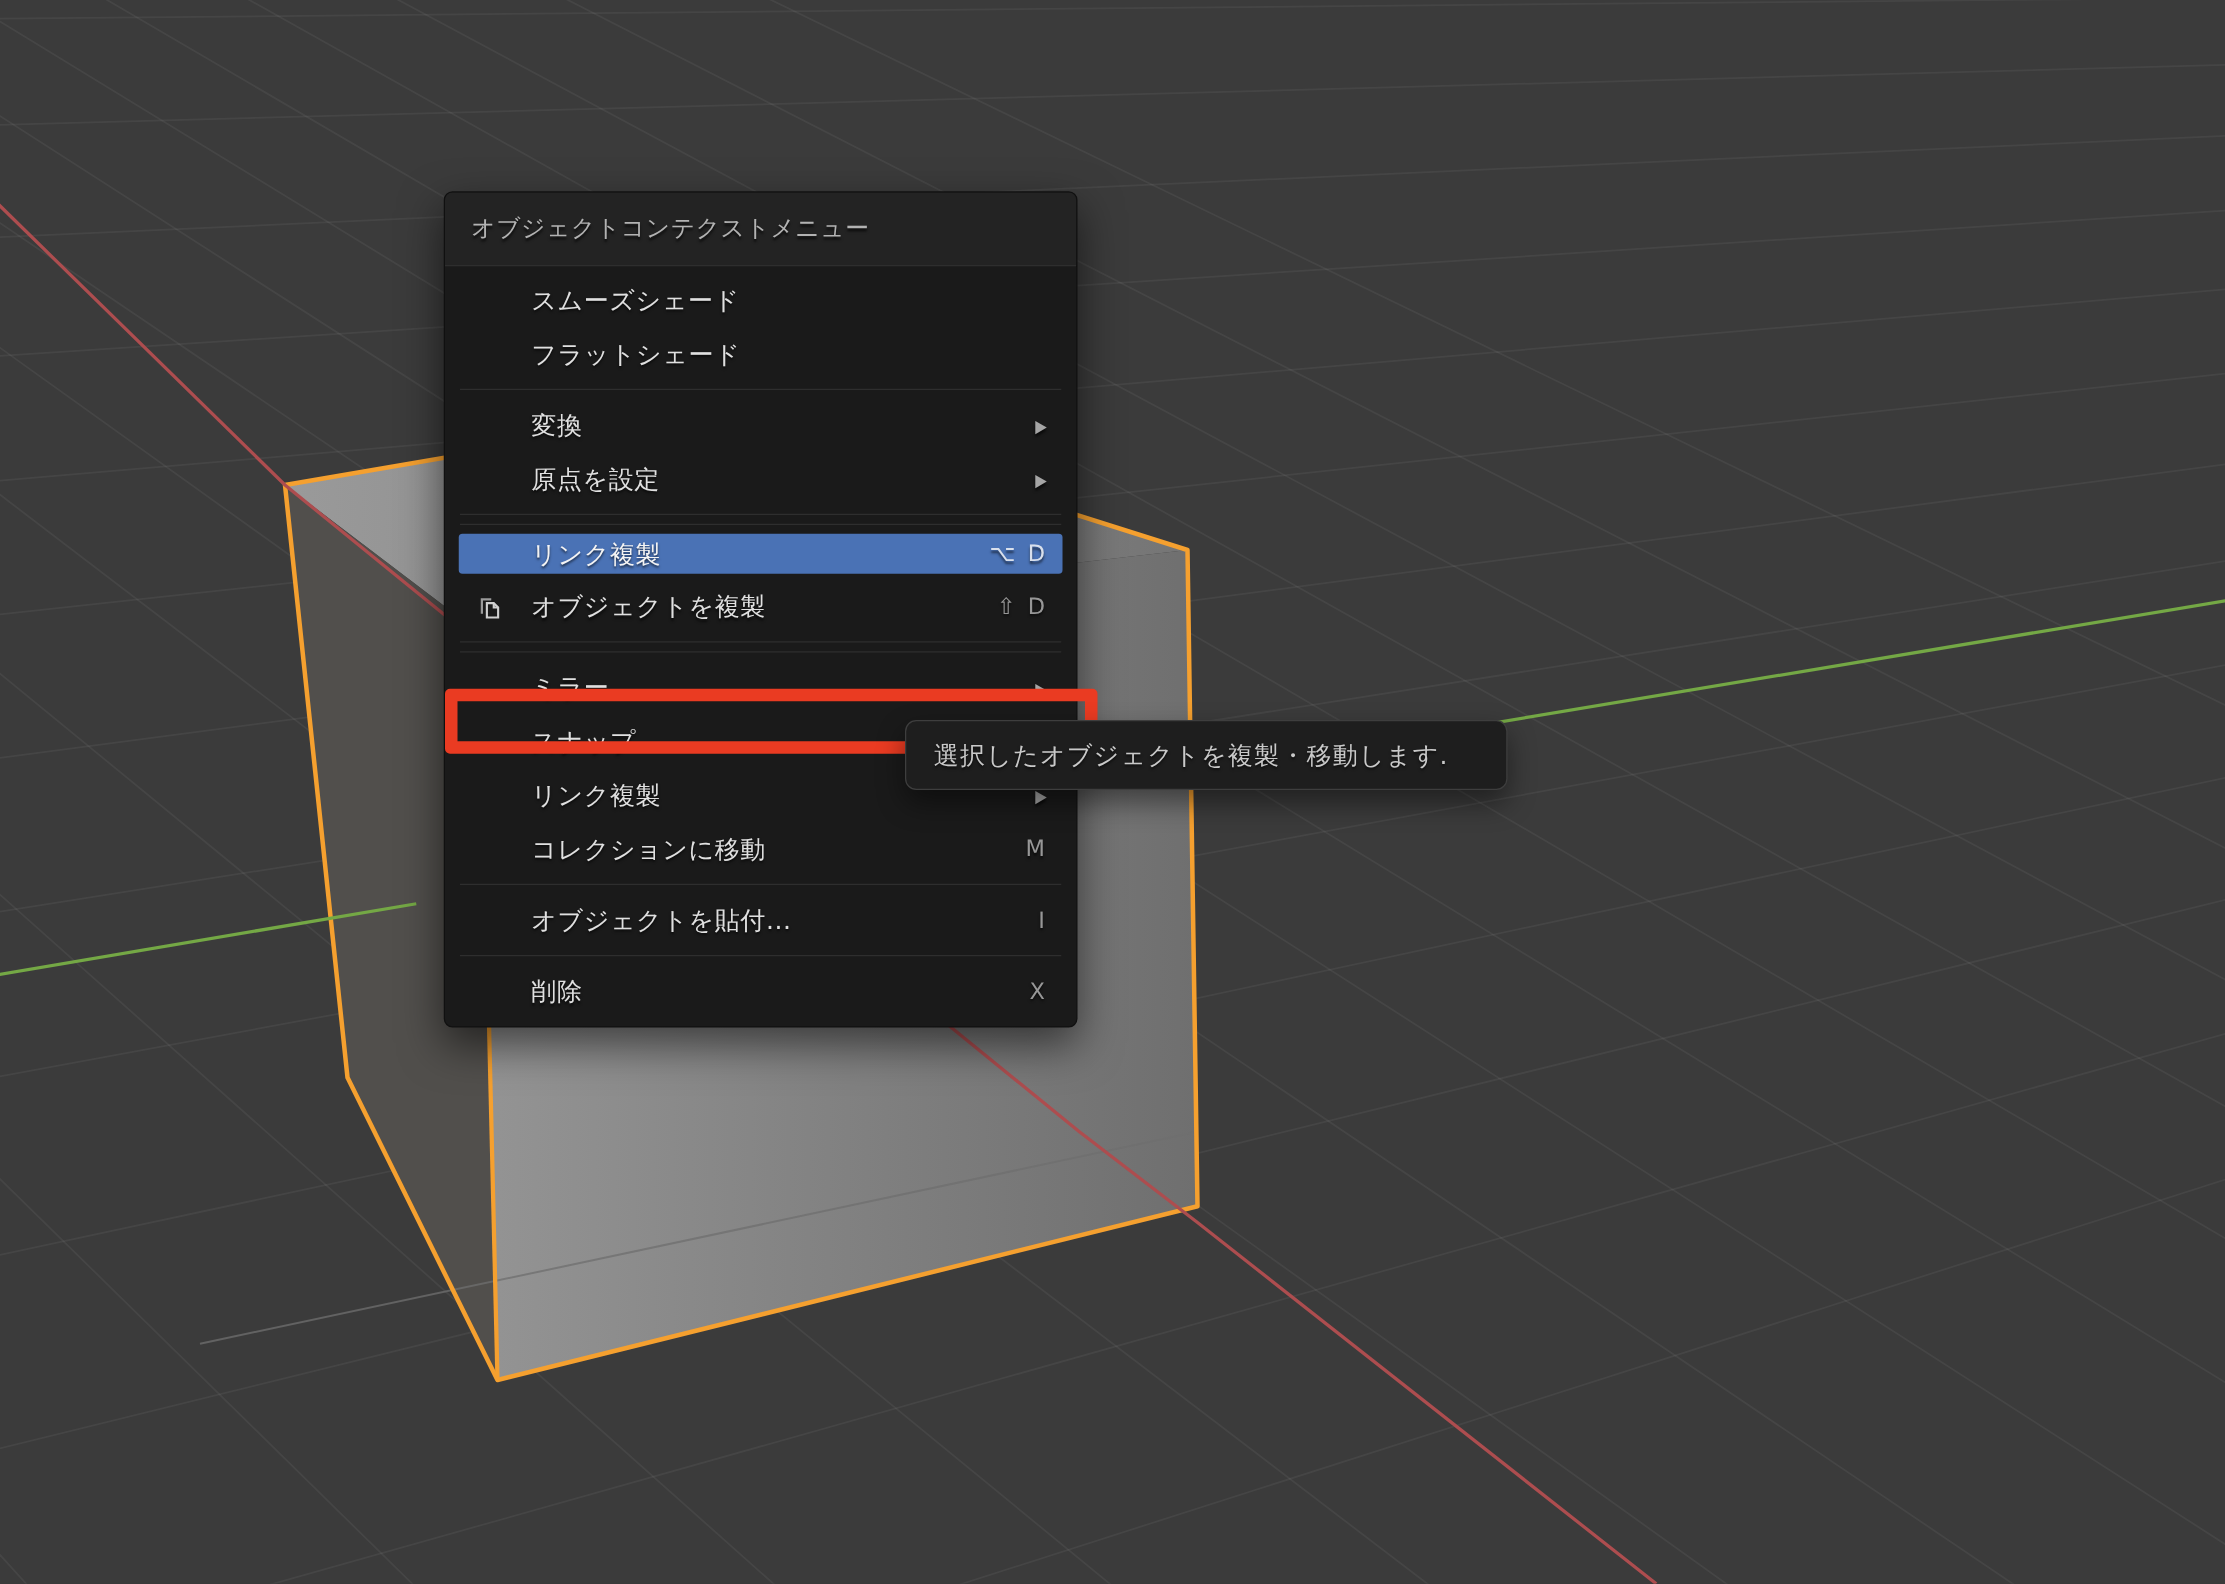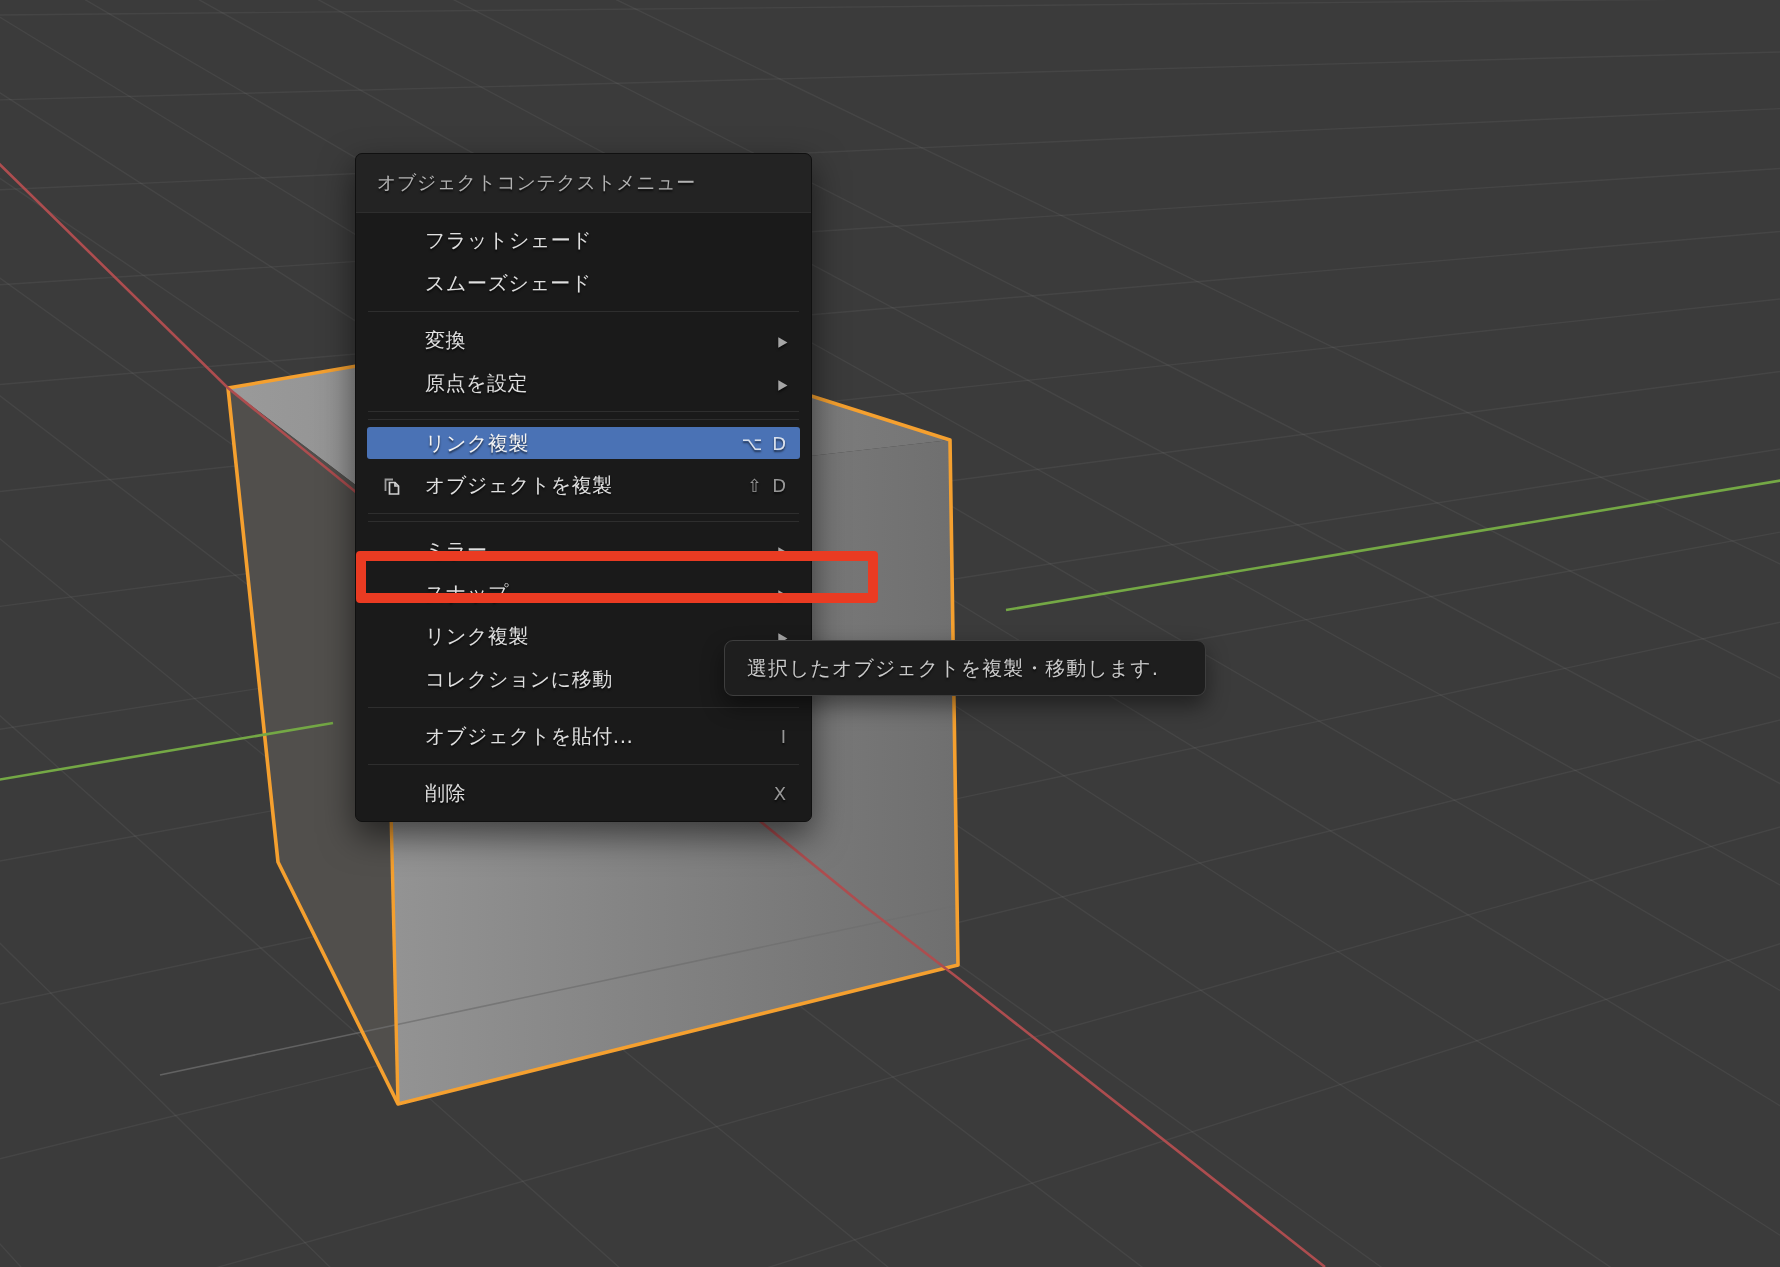--- a/index.html
+++ b/index.html
@@ -1,21 +1,21 @@
 <!DOCTYPE html>
 <html><head>
 <meta charset="utf-8">
 <style>
   html,body{margin:0;padding:0;background:#3b3b3b;}
   body{position:relative;width:1780px;height:1267px;overflow:hidden;
        font-family:"DejaVu Sans","Liberation Sans",sans-serif;}
   #scene{position:absolute;left:0;top:0;width:1780px;height:1267px;display:block;}
 
   
-  .menu-panel{position:absolute;left:355px;top:153px;width:457px;
+  .menu-panel{position:absolute;left:355px;top:153px;width:507px;
     background:#1a1a1a;border:1px solid #101010;border-radius:7px;
     box-shadow:0 14px 34px rgba(0,0,0,.55);z-index:2;overflow:hidden;box-sizing:border-box;}
   .menu-header{height:58px;background:#232323;border-bottom:1px solid #2e2e2e;
     display:flex;align-items:center;padding-left:21px;font-size:19px;color:#b2b2b2;
     letter-spacing:.5px;text-shadow:0 2px 2px rgba(0,0,0,.7);}
   .menu-items{padding:6px 11px 6px 11px;}
   .row{height:43px;display:flex;align-items:center;padding:0 12px 0 15px;
     color:#e0e0e0;font-size:20px;letter-spacing:.5px;text-shadow:0 2px 2px rgba(0,0,0,.65);}
   .row .ic{width:20px;height:20px;margin-right:23px;flex:0 0 auto;display:flex;
     align-items:center;justify-content:center;}
@@ -26,21 +26,21 @@
   .row.hl{height:32px;margin:5px 0;border-radius:3px;background:#4a72b5;color:#f4f4f4;}
   .row.hl .sc{color:#d9e0ec;}
   .sep{height:1px;background:#2e2e2e;margin:6px 1px 7px 1px;}
 
   
   .annotation{position:absolute;left:356px;top:551px;width:522px;height:52px;
     box-sizing:border-box;border:10px solid #ea3b22;border-radius:4px;z-index:4;
     pointer-events:none;}
 
   
-  .tooltip{position:absolute;left:724px;top:640px;width:482px;height:56px;
+  .tooltip{position:absolute;left:724px;top:576px;width:482px;height:56px;
     box-sizing:border-box;background:#1e1e1e;border:1px solid #3e3e3e;border-radius:9px;
     display:flex;align-items:center;padding-left:22px;font-size:20px;color:#c9c9c9;
     letter-spacing:1px;z-index:5;box-shadow:0 10px 22px rgba(0,0,0,.45);
     text-shadow:0 2px 2px rgba(0,0,0,.6);white-space:nowrap;}
 </style>
 </head>
 <body>
 
 <svg id="scene" viewBox="0 0 1780 1267">
     <line x1="-5" y1="15" x2="1785" y2="-1.6875" stroke="rgba(255,255,255,0.055)" stroke-width="1.4"></line>
@@ -91,25 +91,25 @@
     <polyline points="-15,150 228,388 863,905 958,978 1325,1267" fill="none" stroke="#ad4d4f" stroke-width="2.6"></polyline>
     <line x1="-15" y1="782" x2="333" y2="723" stroke="#74a845" stroke-width="2.6"></line>
     <line x1="1006" y1="610" x2="1790" y2="479" stroke="#74a845" stroke-width="2.6"></line>
   </svg>
 
 <div class="menu-panel">
   <div class="menu-header">オブジェクトコンテクストメニュー</div>
   <div class="menu-items">
       <div class="row">
         <span class="ic"></span>
-        <span class="lbl">フラットシェード</span>
+        <span class="lbl">スムーズシェード</span>
       </div>
       <div class="row">
         <span class="ic"></span>
-        <span class="lbl">スムーズシェード</span>
+        <span class="lbl">フラットシェード</span>
       </div>
       <div class="sep"></div>
       <div class="row">
         <span class="ic"></span>
         <span class="lbl">変換</span>
         <span class="arrow">▶</span>
       </div>
       <div class="row">
         <span class="ic"></span>
         <span class="lbl">原点を設定</span>

